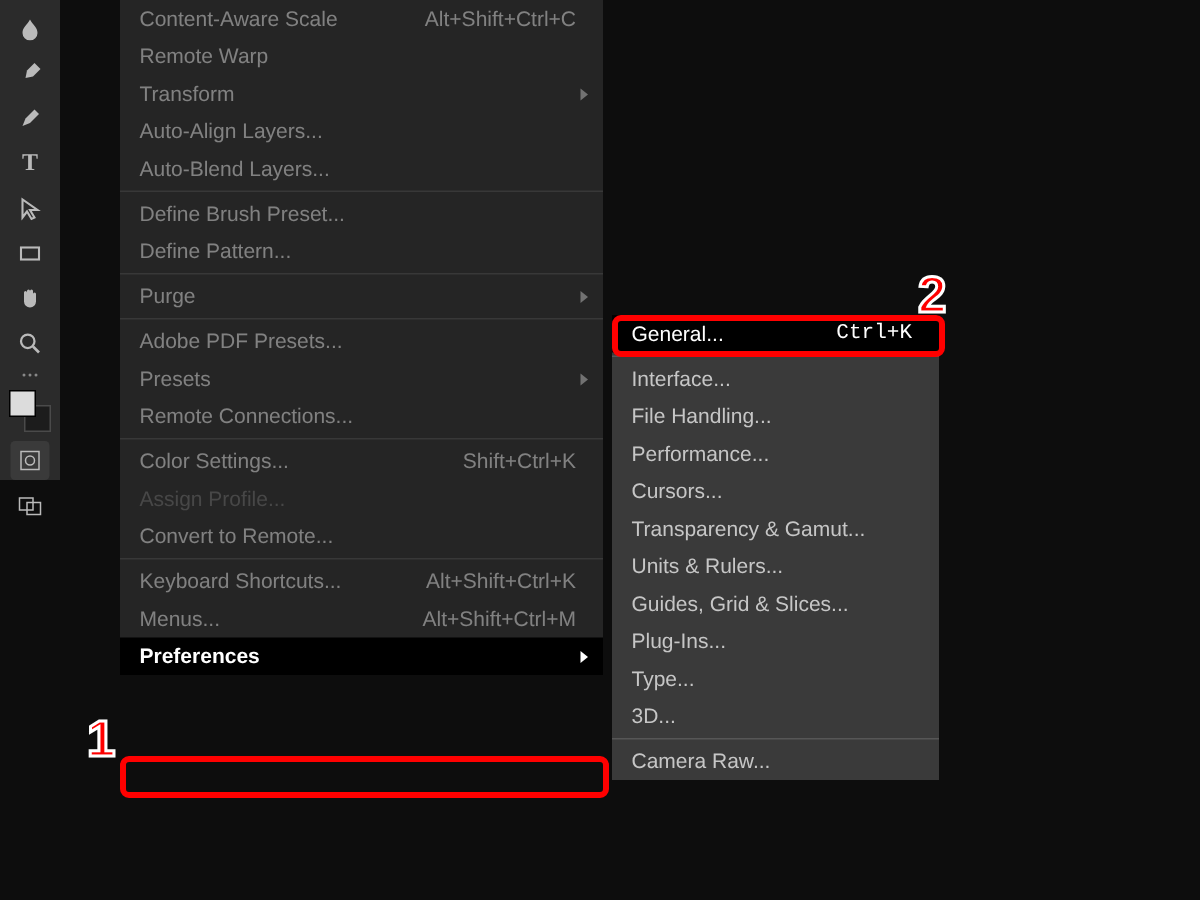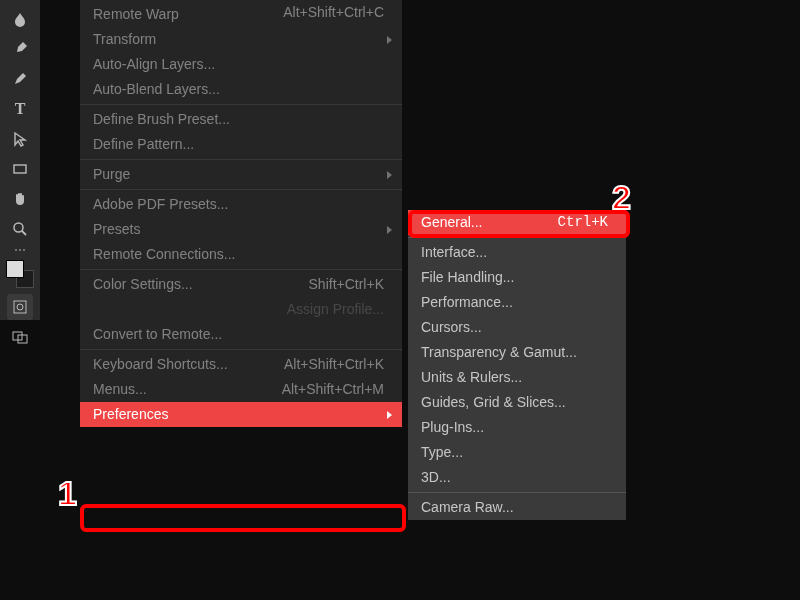--- a/index.html
+++ b/index.html
@@ -9,45 +9,45 @@
     .toolbar {position:absolute;left:0;top:0;width:40px;height:320px;background:#2b2b2b;padding-top:6px;}
     .tool   {width:26px;height:26px;margin:0 auto 4px auto;color:#bababa;display:flex;align-items:center;justify-content:center;}
     .swatches{width:28px;height:28px;margin:6px auto;position:relative;}
     .swatches .fg{position:absolute;left:0;top:0;width:18px;height:18px;background:#dcdcdc;border:1px solid #000;}
     .swatches .bg{position:absolute;right:0;bottom:0;width:18px;height:18px;background:#1c1c1c;border:1px solid #4a4a4a;}
     .tool.sel{background:#3a3a3a;border-radius:3px;}
 
     
     .menu   {position:absolute;background:#3a3a3a;color:#c6c6c6;font-size:14px;line-height:23px;}
     .menu .row{position:relative;padding:1px 18px 1px 13px;white-space:nowrap;cursor:default;}
-    .menu .row.disabled{color:#6e6e6e;text-align:right;}
+    .menu .row.disabled{color:#6e6e6e;}
     .menu .sep{height:1px;background:#565656;margin:2px 0;}
     .menu .kb {position:absolute;right:18px;top:1px;color:#c6c6c6;}
     .menu .arrow{position:absolute;right:10px;top:50%;transform:translateY(-50%);width:0;height:0;
                  border-top:4px solid transparent;border-bottom:4px solid transparent;border-left:5px solid #b0b0b0;}
-    .menu .row.hl{background:#ef4444;color:#fff;}
+    .menu .row.hl{background:#000000;color:#fff;}
     .menu .row.hl .kb{color:#fff;font-family:Liberation Mono, monospace;}
     .menu .row.hl .arrow{border-left-color:#fff;}
 
     .menu.edit{left:80px;top:0;width:322px;}
     .menu.pref{left:408px;top:210px;width:218px;}
 
     
     .callout{position:absolute;border:4px solid #ff0000;border-radius:6px;pointer-events:none;}
     .c1{left:80px; top:504px; width:326px; height:28px;}
     .c2{left:408px;top:210px; width:222px; height:28px;}
 
     .num{position:absolute;font-weight:900;font-family:Impact,"Arial Black",sans-serif;
          color:#ff0000;-webkit-text-stroke:2px #fff;font-size:34px;pointer-events:none;}
     .n1{left:58px;  top:474px;}
     .n2{left:612px; top:178px;}
 
     
     .dim::after{content:"";position:absolute;inset:0;background:rgba(0,0,0,.35);pointer-events:none;}
-    .menu.edit.dim .row.hl{position:relative;z-index:2;} 
+    .menu.edit.dim .row.hl{position:relative;z-index:2;font-weight:bold;} 
   </style>
 </head>
 <body>
 
 <div class="toolbar">
   <div class="tool">
       <svg width="16" height="16" viewBox="0 0 16 16">
         <path d="M8 2c-2 4-5 5-5 9a5 5 0 0010 0c0-4-3-5-5-9z" fill="currentColor"></path>
       </svg>
     </div>
@@ -102,21 +102,21 @@
     </div>
   <div class="tool">
       <svg width="16" height="16" viewBox="0 0 16 16">
         <rect x="1" y="3" width="9" height="8" fill="none" stroke="currentColor"></rect>
         <rect x="6" y="6" width="9" height="8" fill="none" stroke="currentColor"></rect>
       </svg>
     </div>
 </div>
 
 <div class="menu edit dim">
-  <div class="row"><span class="kb">Alt+Shift+Ctrl+C</span></div>
+  <div class="row"><span>Content-Aware Scale</span><span class="kb">Alt+Shift+Ctrl+C</span></div>
   <div class="row"><span>Remote Warp</span></div>
   <div class="row"><span>Transform</span><span class="arrow"></span></div>
   <div class="row"><span>Auto-Align Layers...</span></div>
   <div class="row"><span>Auto-Blend Layers...</span></div>
   <div class="sep"></div>
   <div class="row"><span>Define Brush Preset...</span></div>
   <div class="row"><span>Define Pattern...</span></div>
   <div class="sep"></div>
   <div class="row"><span>Purge</span><span class="arrow"></span></div>
   <div class="sep"></div>

